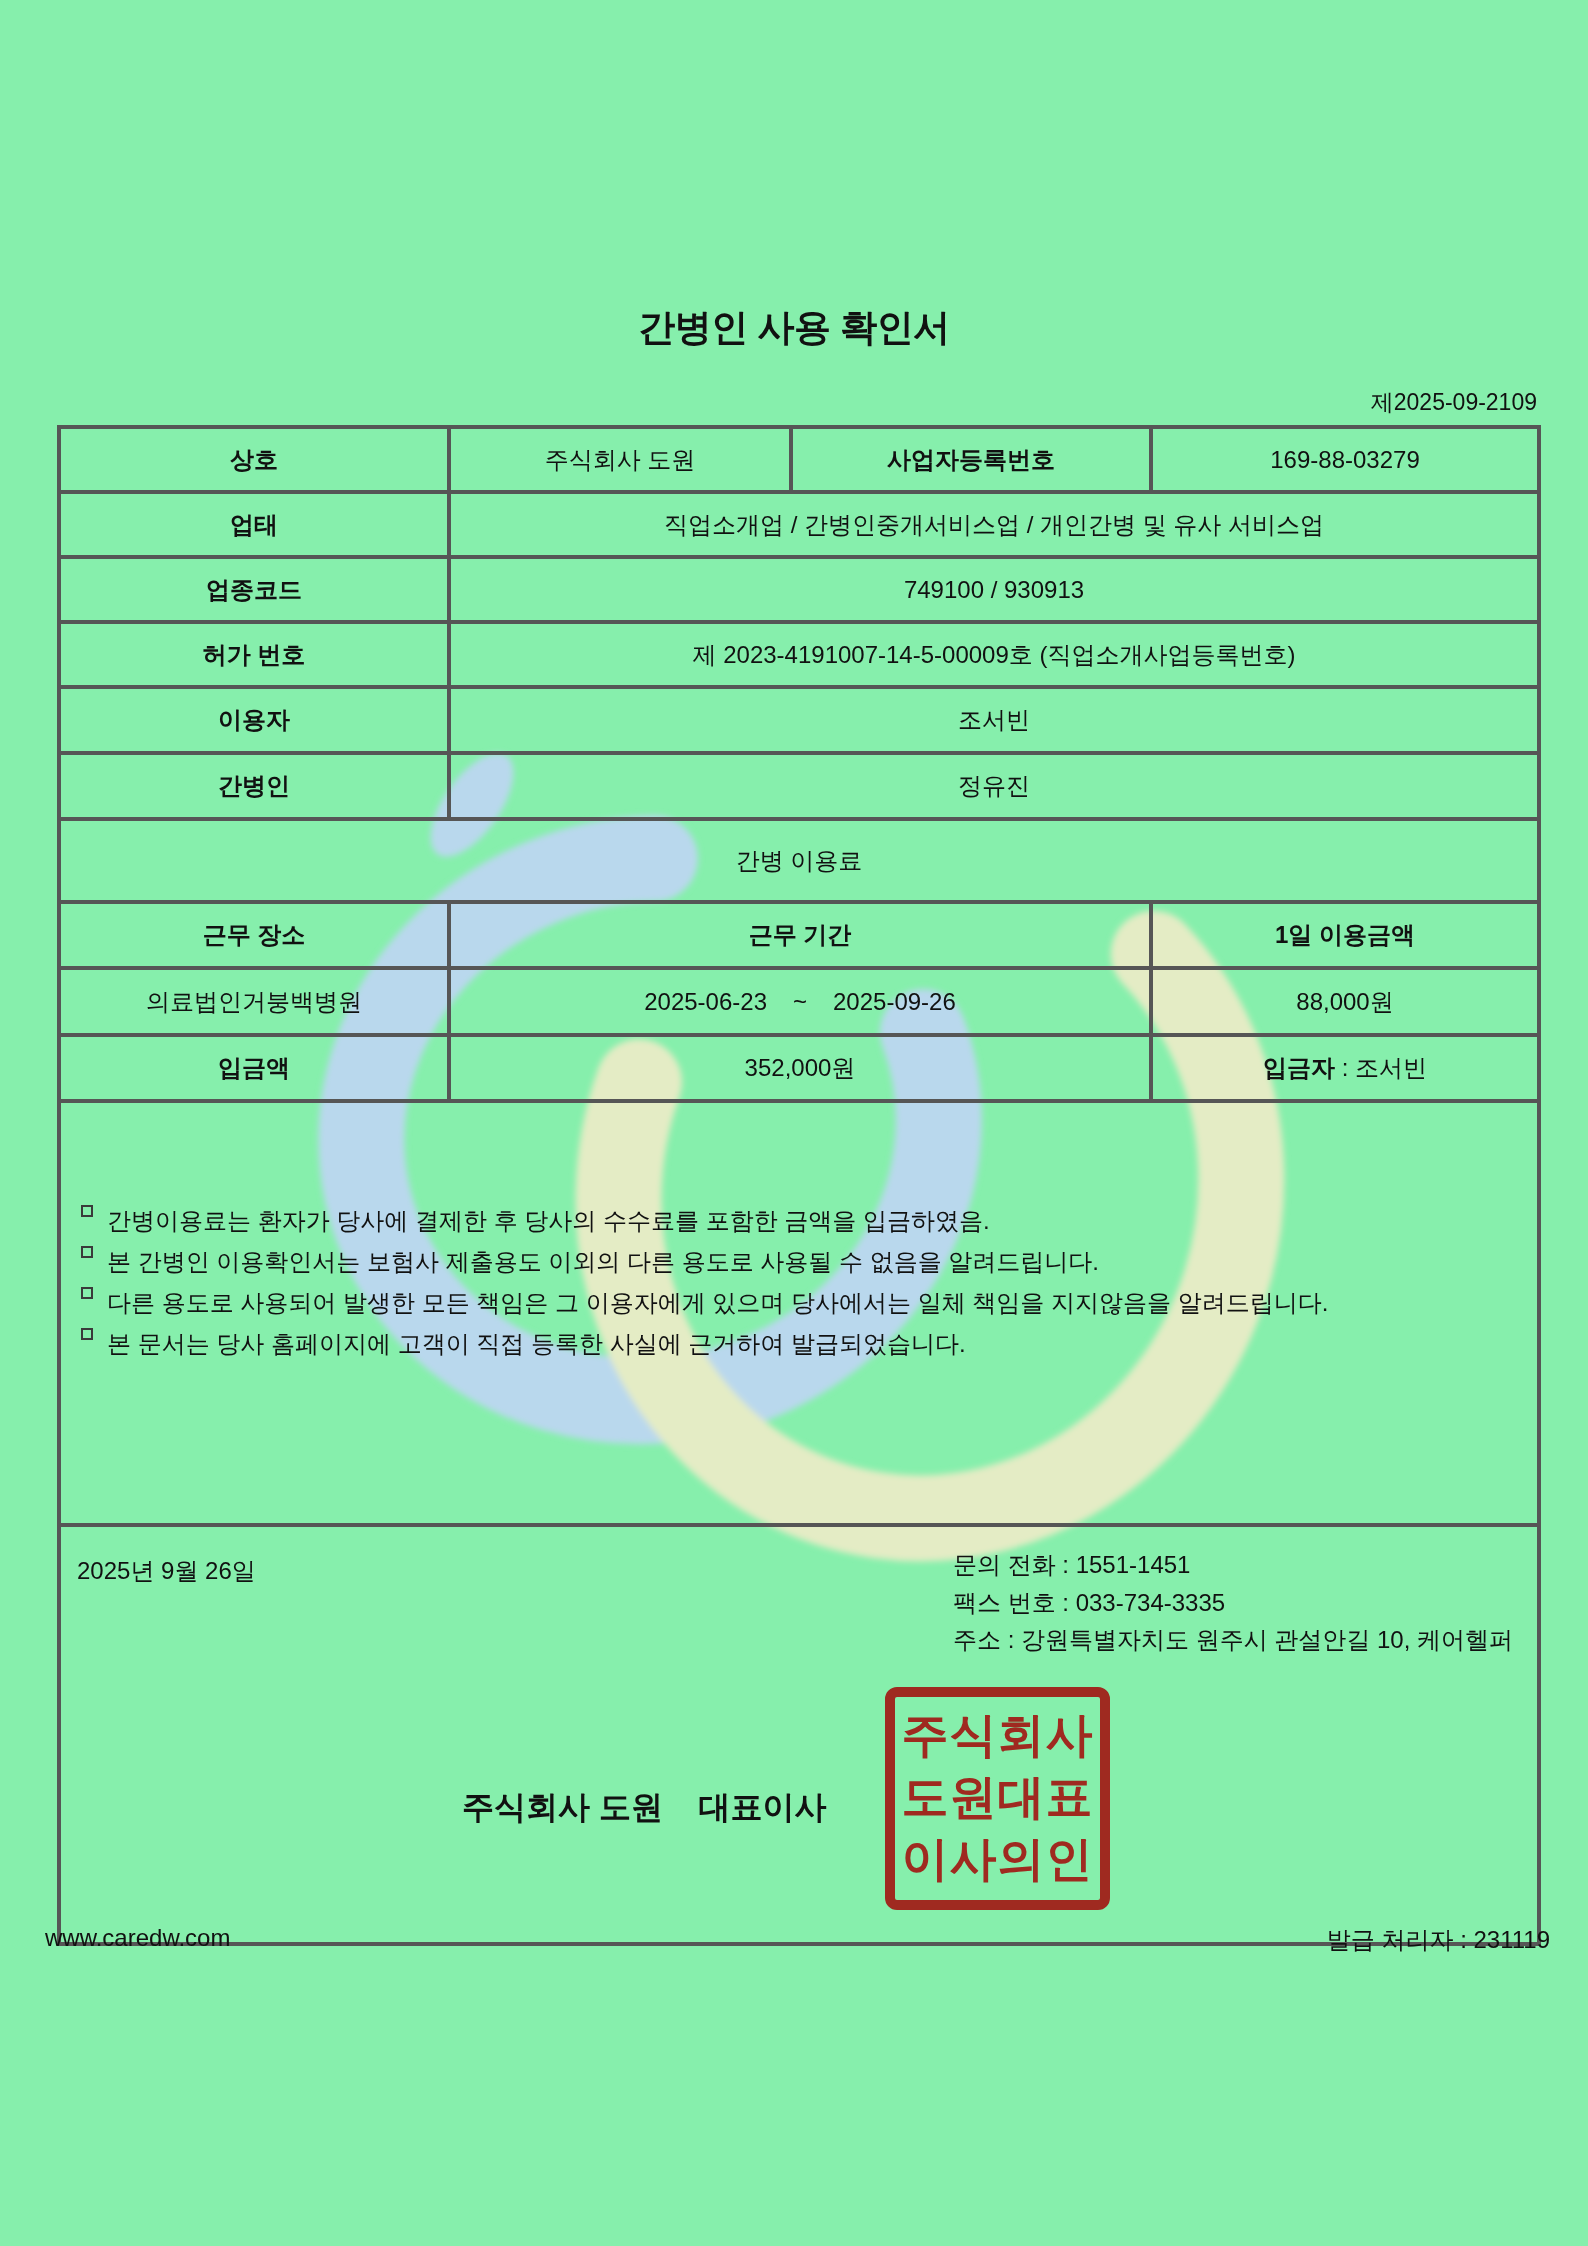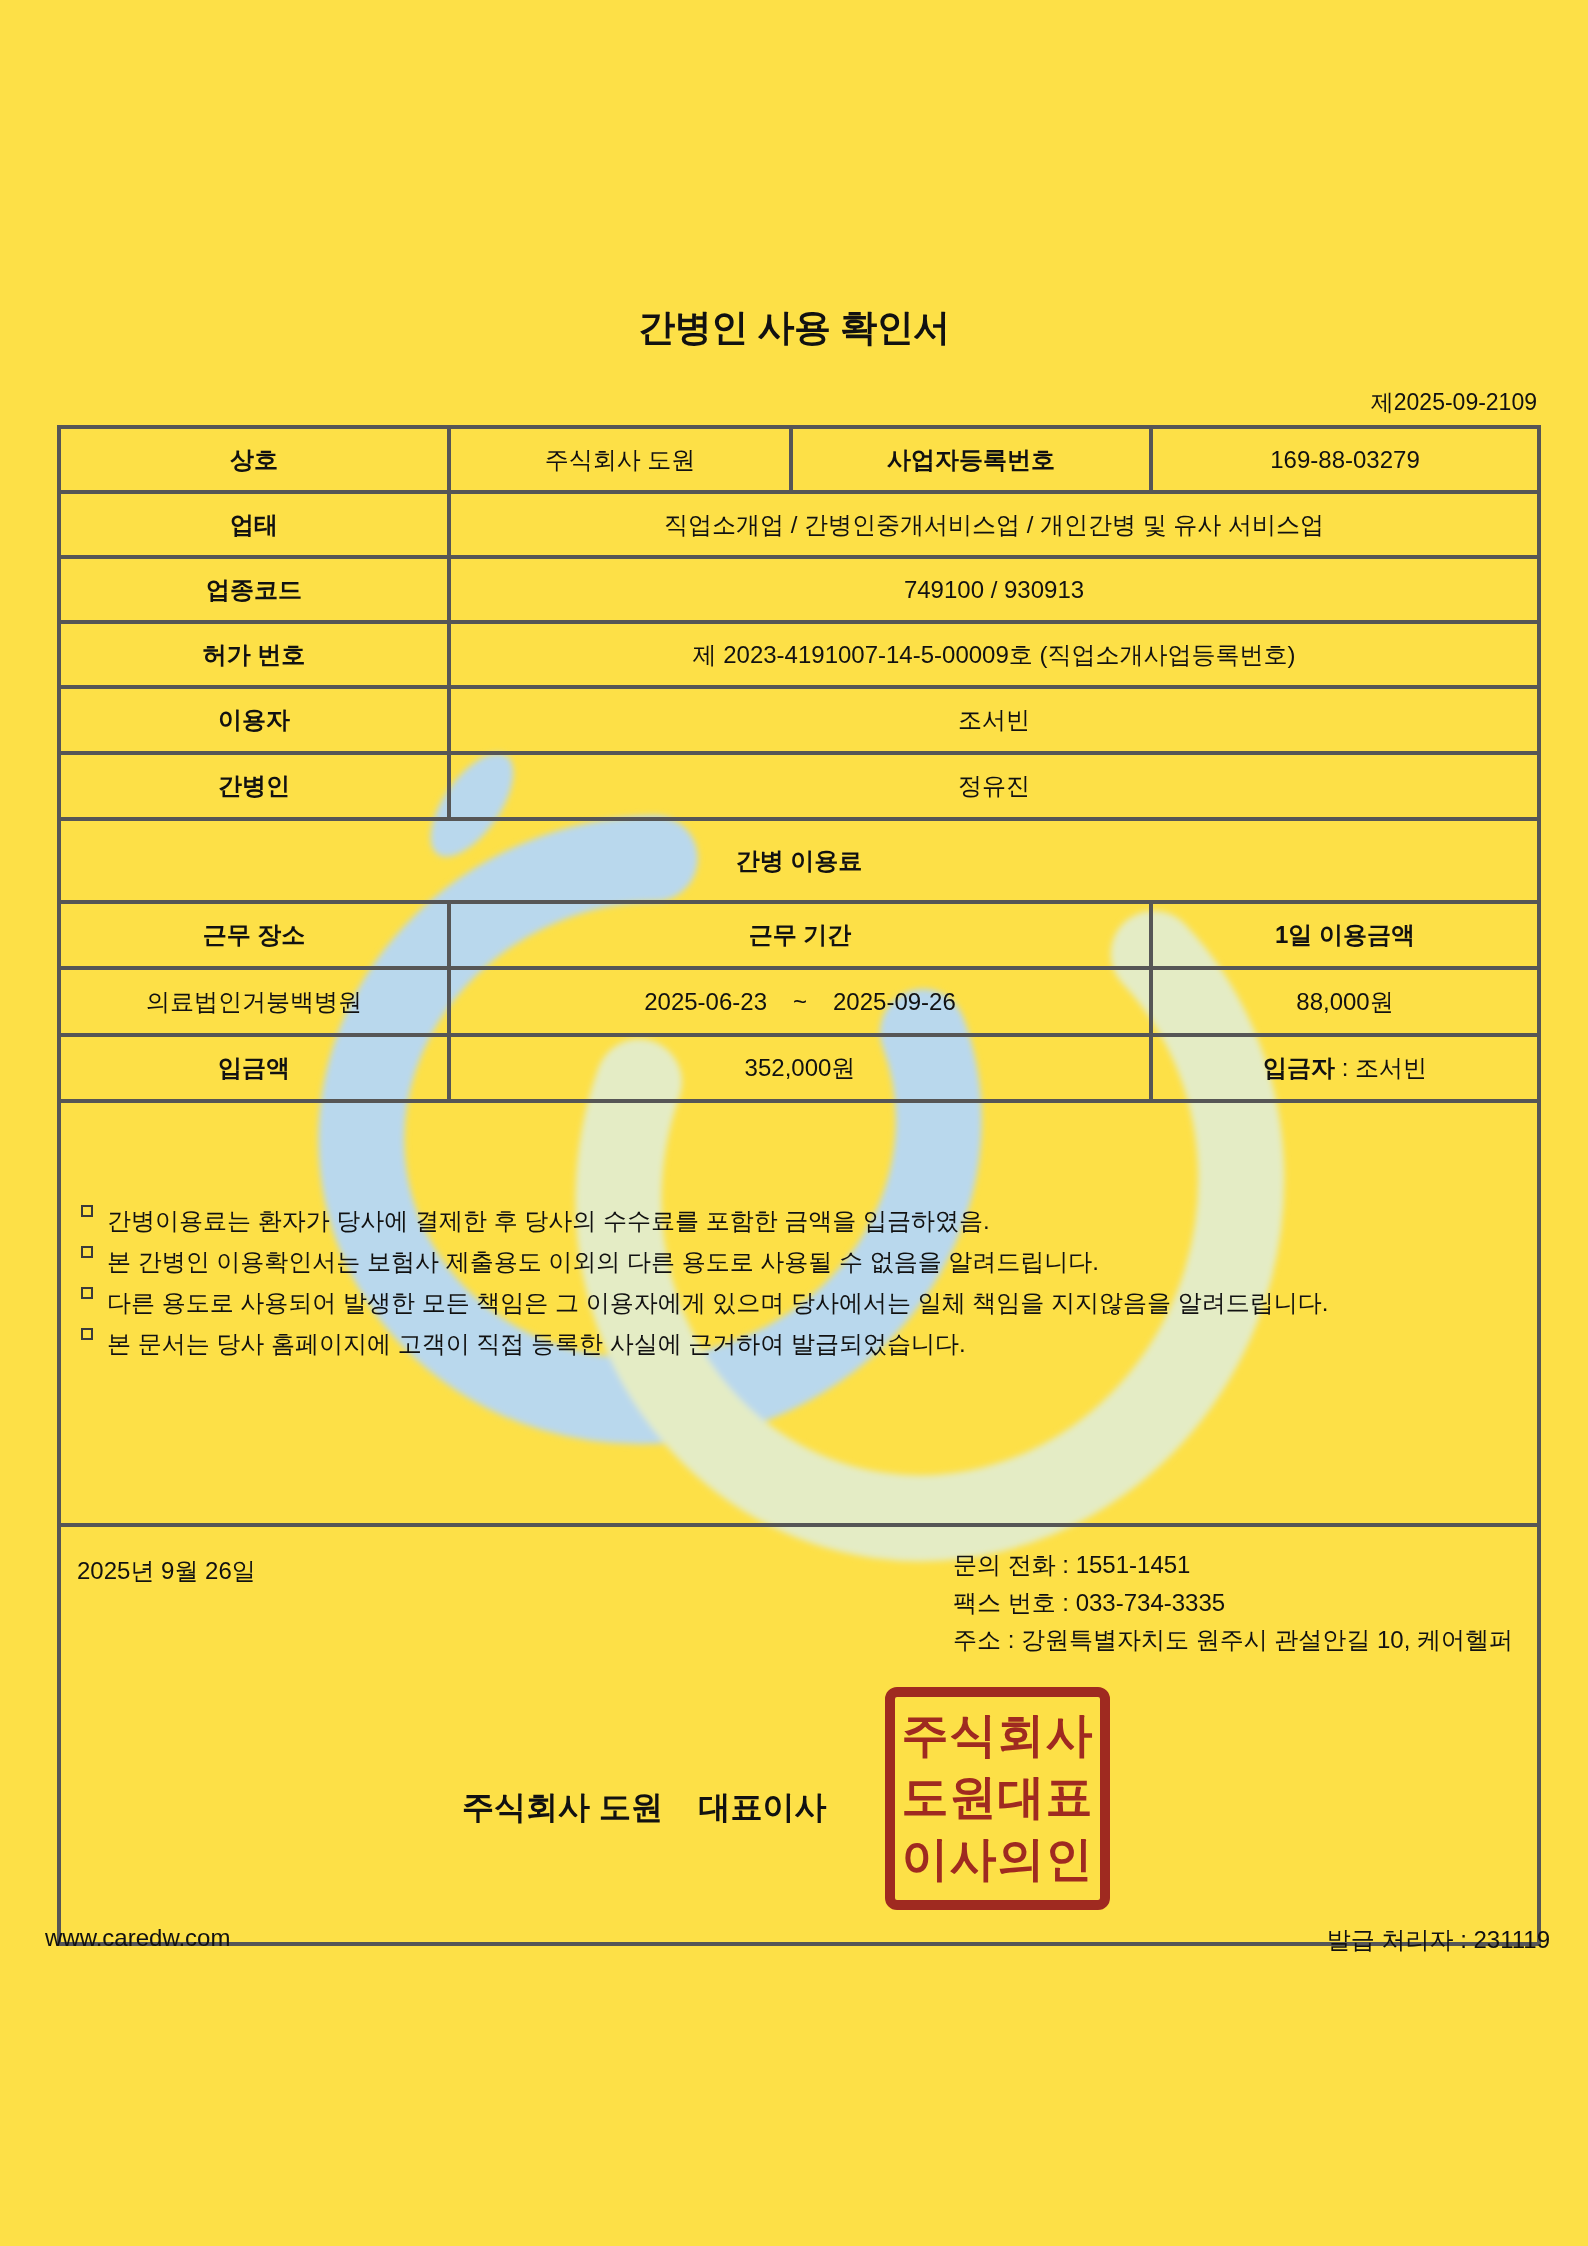--- a/index.html
+++ b/index.html
@@ -1,19 +1,19 @@
 <!DOCTYPE html>
 <html><head>
 <meta charset="utf-8">
 <style>
   html,body{margin:0;padding:0;background:#ffffff;}
   .page{
     position:relative;
     width:1588px;height:2246px;
-    background:#fde047;
+    background:#86efac;
     font-family:"Liberation Sans", sans-serif;
     color:#111111;
     overflow:hidden;
   }
   .watermark{position:absolute;left:0;top:0;width:1588px;height:2246px;z-index:0;}
   .content{position:absolute;left:0;top:0;width:1588px;height:2246px;z-index:1;}
 
   .title{
     position:absolute;top:303px;left:0;width:100%;
     text-align:center;font-size:37px;font-weight:700;letter-spacing:-0.5px;
@@ -32,21 +32,21 @@
     border:4px solid #565656;
     text-align:center;vertical-align:middle;
     font-size:24px;padding:0;background:transparent;
     overflow:hidden;
   }
   .doc-table td.b, .b{font-weight:700;}
   .r61 td{height:61px;}
   .r62 td{height:62px;}
   .r63 td{height:63px;}
   .r79 td{height:79px;}
-  .section-hdr{font-size:31px;font-weight:700;}
+  .section-hdr{font-size:31px;font-weight:400;}
 
   td.notes-cell{
     height:318px;vertical-align:top;text-align:left;
     padding:102px 30px 0 20px;
   }
   .note{display:flex;align-items:flex-start;height:41px;font-size:24px;}
   .bullet{
     flex:none;display:inline-block;width:8px;height:8px;
     border:2px solid #3a3a3a;margin-right:14px;background:transparent;
   }

